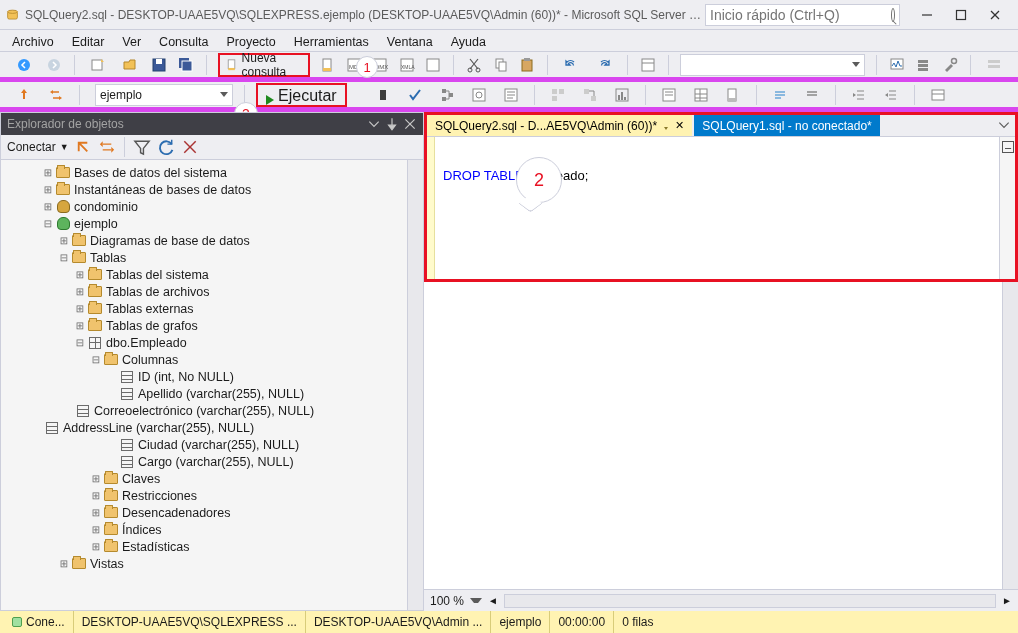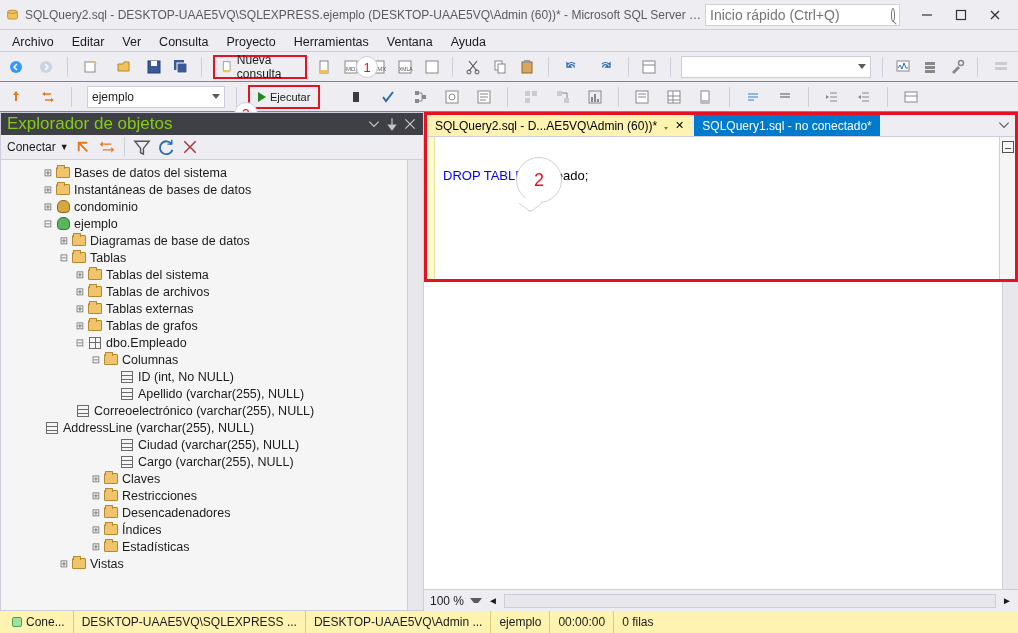--- a/index.html
+++ b/index.html
@@ -16,39 +16,39 @@
   .quick-launch .search-glyph::after { content:""; position:absolute; width:5px; height:1px; background:#717171; bottom:-2px; right:-3px; transform:rotate(45deg); }
   .win-btns { display:flex; gap:0; }
   .win-btn { width:34px; height:24px; display:flex; align-items:center; justify-content:center; color:#333; }
   .win-btn svg { width:12px; height:12px; }
 
   
   .menu-bar { height:22px; background:#eeeef2; display:flex; align-items:flex-end; padding:0 4px; gap:2px; border-bottom:1px solid #cccedb; }
   .menu-item { padding:2px 8px; font-size:12.5px; color:#1b1b1b; }
 
   
-  .toolbar { height:30px; background:#eeeef2; display:flex; align-items:center; padding:0 4px; border-bottom:1px solid #d946ef; gap:8px; }
+  .toolbar { height:30px; background:#eeeef2; display:flex; align-items:center; padding:0 12px; border-bottom:5px solid #d946ef; gap:8px; }
   .tool-btn { width:24px; height:24px; display:flex; align-items:center; justify-content:center; border:1px solid transparent; }
   .tool-btn.with-drop { width:32px; }
   .tool-btn svg { width:16px; height:16px; }
   .separator { width:1px; height:20px; background:#cccedb; margin:0 3px; }
   .nueva-consulta { height:24px; border:2.5px solid #e81123; display:flex; align-items:center; padding:0 6px; gap:4px; background:#eeeef2; font-size:12px; }
   .nueva-consulta svg { width:16px; height:16px; }
   .marker-1 { width:22px; height:22px; border-radius:50%; background:#fff; border:1px solid #cccedb; display:flex; align-items:center; justify-content:center; font-size:13px; color:#e81123; position:absolute; }
   .toolbar-combobox { border:1px solid #cccedb; background:#fff; height:22px; display:flex; align-items:center; padding:0 4px; font-size:12px; }
   .toolbar-combobox .dd { margin-left:auto; }
 
   .toolbar2 .db-combo { width:138px; margin-left:4px; }
-  .ejecutar-btn { height:24px; border:2.5px solid #e81123; display:flex; align-items:center; padding:0 8px; gap:4px; font-size:11px; background:#eeeef2; }
+  .ejecutar-btn { height:24px; border:2.5px solid #e81123; display:flex; align-items:flex-end; padding:0 8px; gap:4px; font-size:16px; background:#eeeef2; }
   .ejecutar-btn .play { width:0; height:0; border-left:8px solid #1f8a1f; border-top:5px solid transparent; border-bottom:5px solid transparent; }
 
   
   .main { display:flex; height: calc(633px - 30px - 22px - 30px - 30px - 22px); }
   .left-panel { width:424px; display:flex; flex-direction:column; border:1px solid #cccedb; background:#f5f5f5; }
-  .panel-header { height:22px; background:#3f3f46; color:#84cc16; display:flex; align-items:center; padding:0 6px; font-size:17px; }
+  .panel-header { height:22px; background:#3f3f46; color:#a3a3a3; display:flex; align-items:center; padding:0 6px; font-size:12px; }
   .panel-header .hdr-btns { margin-left:auto; display:flex; gap:4px; }
   .hdr-icon { width:14px; height:14px; color:#c8c8c8; }
   .connect-bar { height:25px; background:#eeeef2; display:flex; align-items:center; padding:0 6px; gap:4px; border-bottom:1px solid #cccedb; font-size:12px; }
   .connect-bar .small-btn { width:20px; height:20px; display:flex; align-items:center; justify-content:center; }
   .tree { flex:1; overflow:auto; background:#f5f5f5; padding:4px 0; }
   .tree-row { display:flex; align-items:center; height:17px; font-size:12.5px; white-space:nowrap; padding-right:6px; }
   .toggle { width:14px; text-align:center; color:#6b6b6b; font-size:10px; }
   .tree-icon { width:16px; height:14px; margin-right:3px; display:inline-flex; align-items:center; justify-content:center; }
   .folder { width:14px; height:11px; background:#f0c36d; border:1px solid #b58a2d; border-radius:1px; position:relative; }
   .folder::before { content:""; position:absolute; top:-3px; left:0; width:6px; height:3px; background:#f0c36d; border:1px solid #b58a2d; border-bottom:none; border-radius:1px 1px 0 0; }

